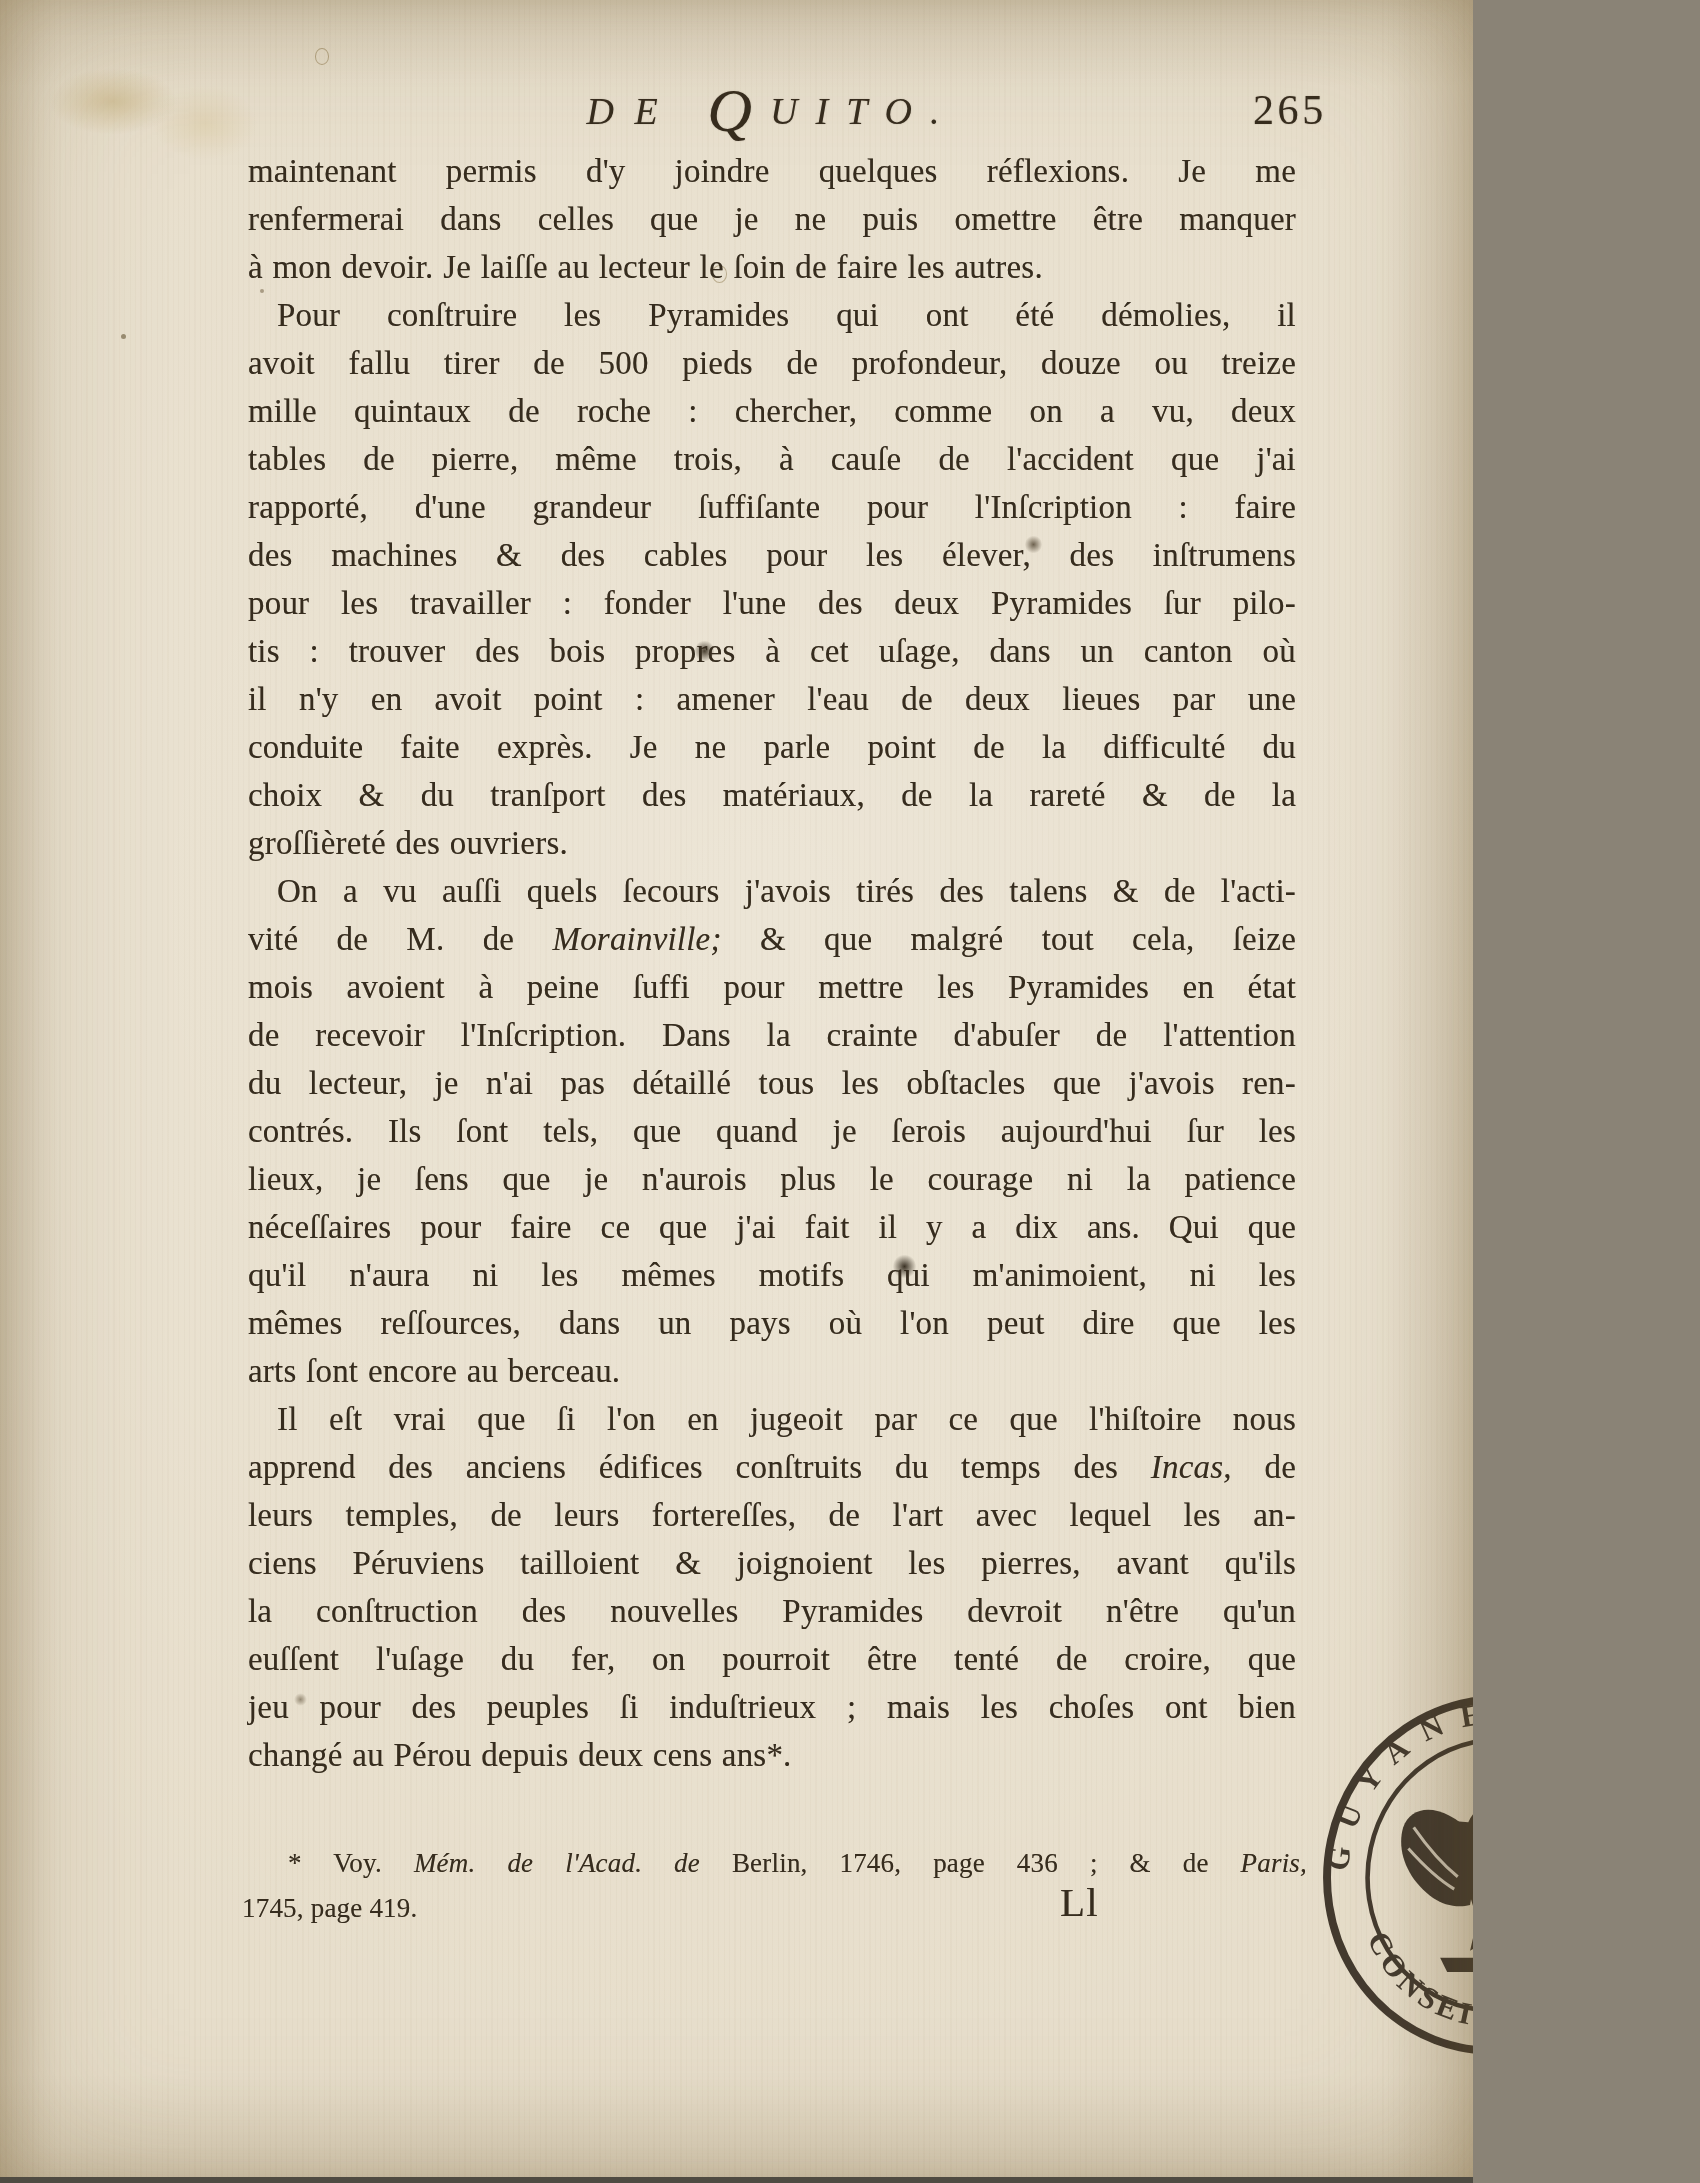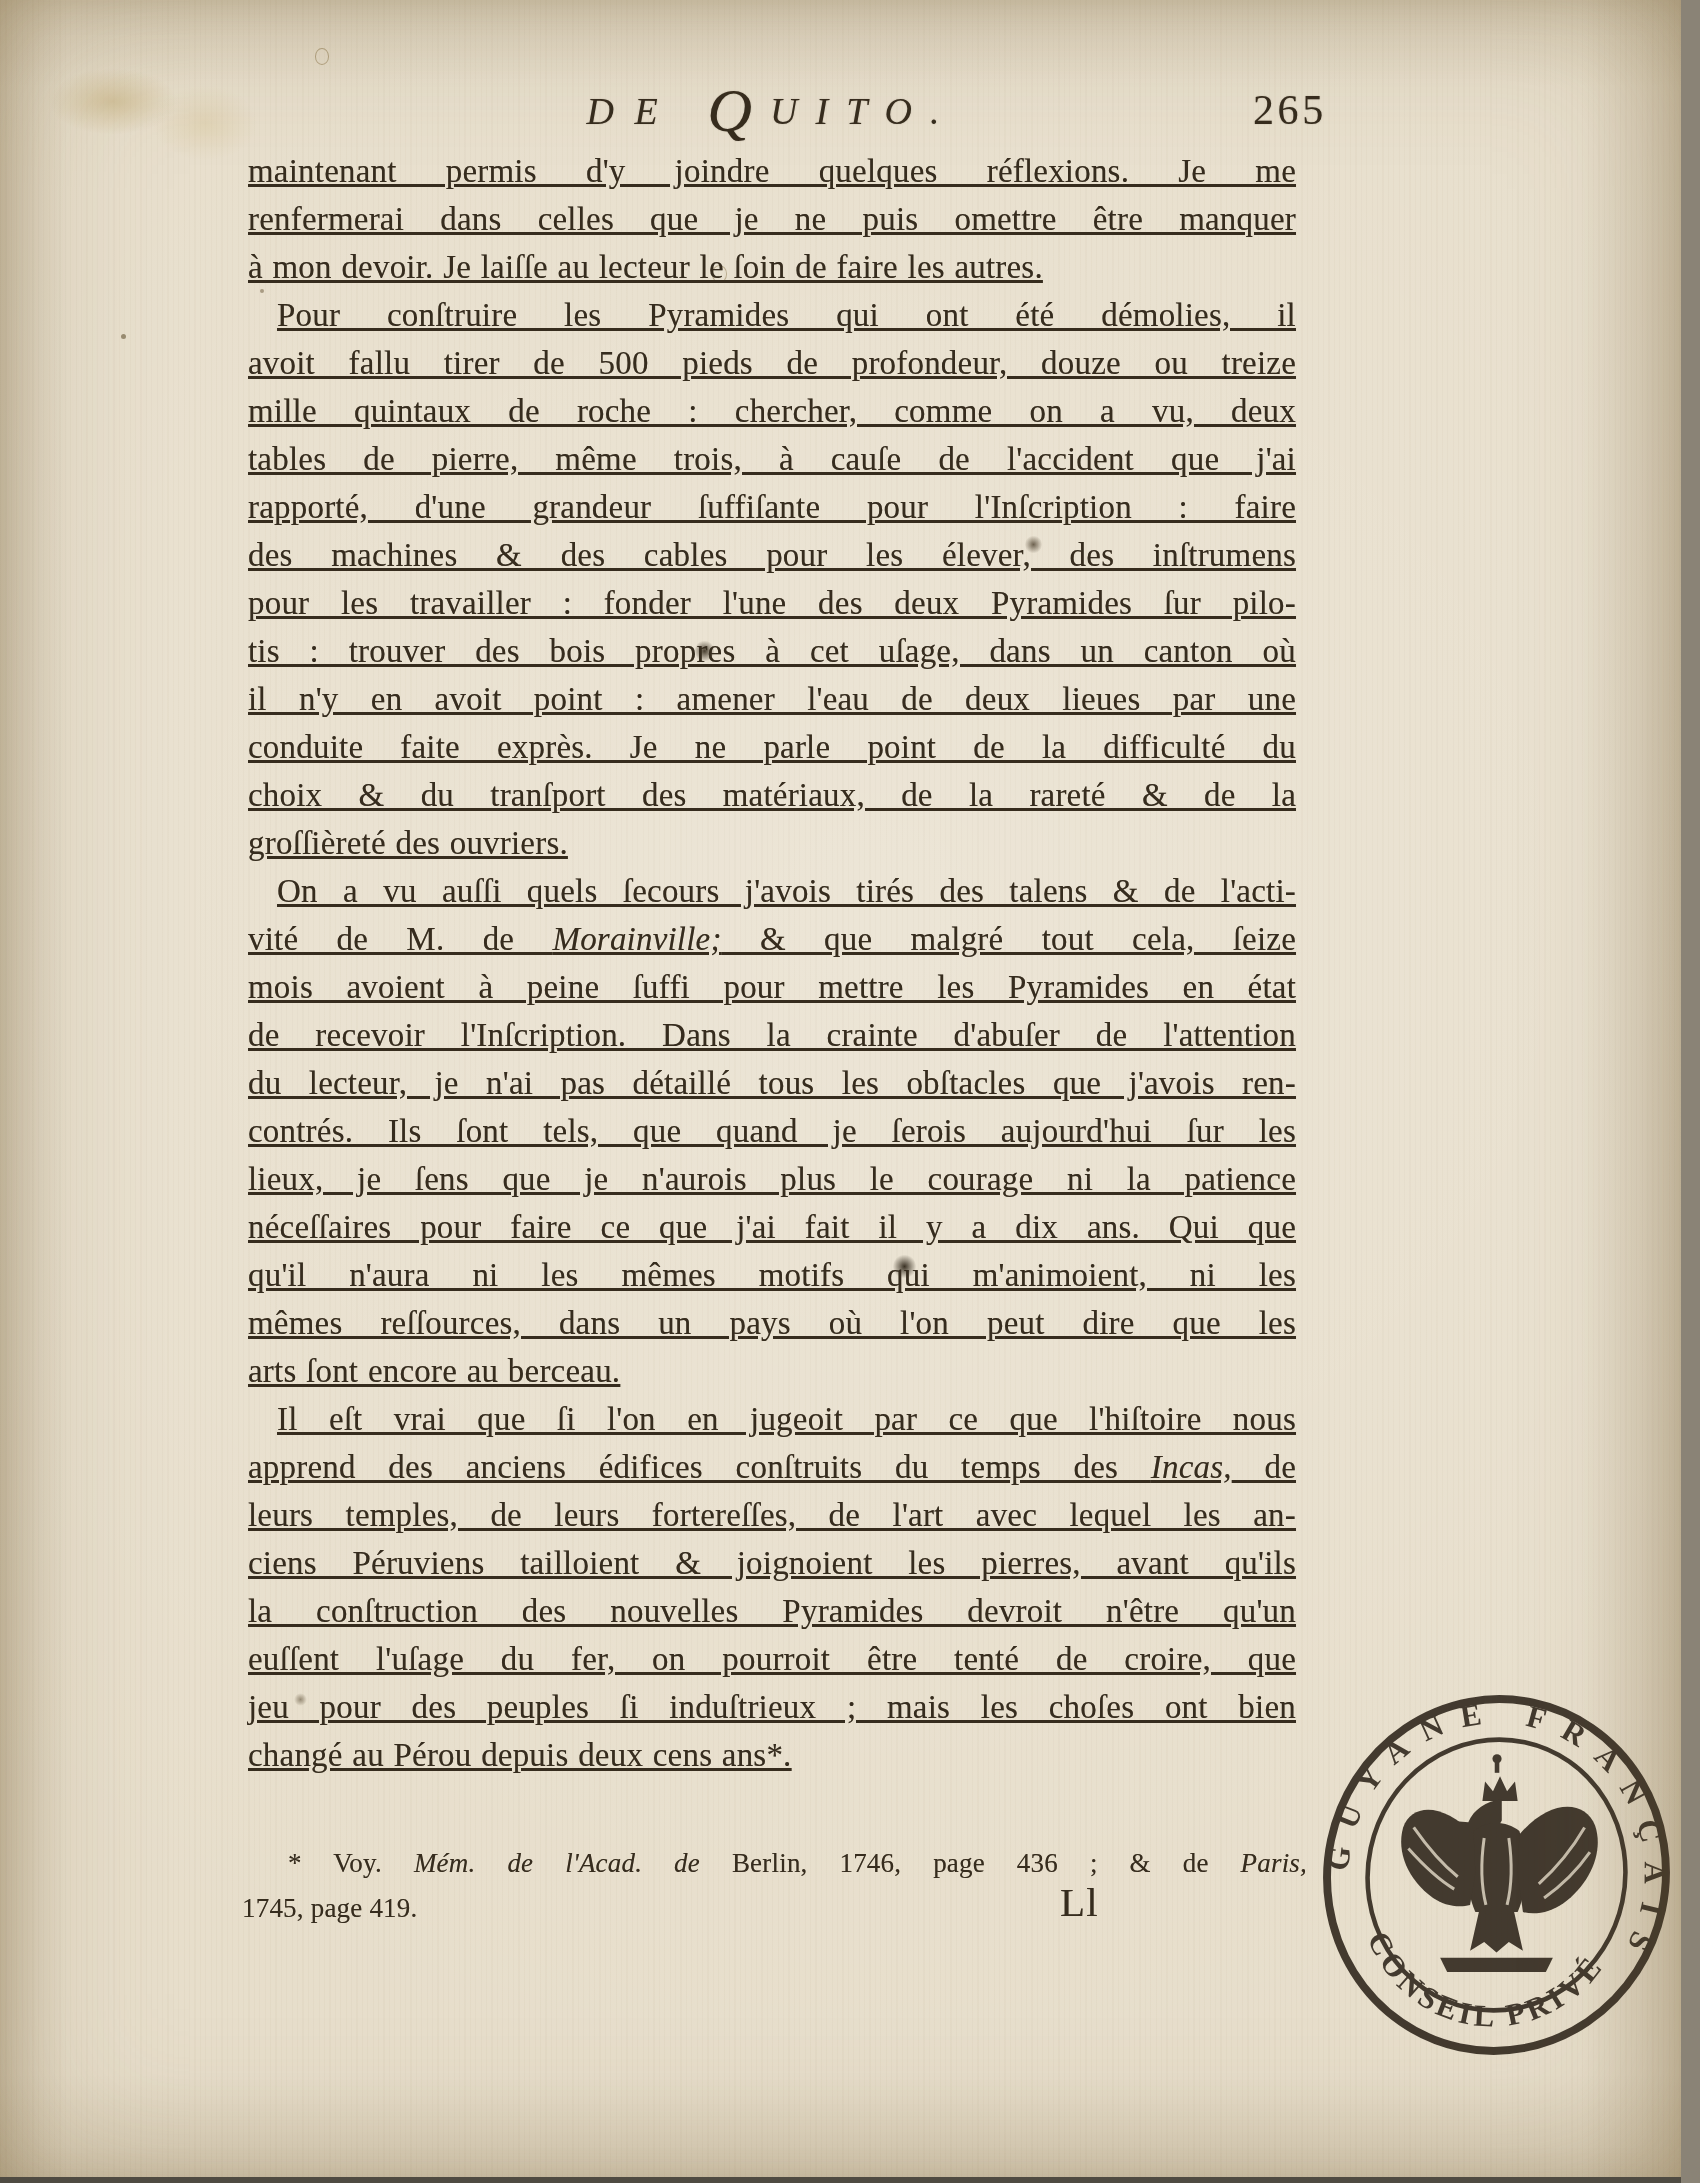--- a/index.html
+++ b/index.html
@@ -1,18 +1,18 @@
 <!DOCTYPE html>
 <html style="font-size:9.7px"><head>
 <meta charset="utf-8">
 <style>
   html,body{margin:0;padding:0;background:#8a8376;}
   .page{
     position:relative;
-    width:1681px;height:2183px;
+    width:1473px;height:2183px;
     background-color:#e7decb;
     background-image:
       radial-gradient(ellipse 120% 85% at 52% 42%, rgba(255,255,255,0.22), rgba(0,0,0,0) 65%),
       repeating-linear-gradient(90deg, rgba(120,95,55,0.035) 0px, rgba(120,95,55,0.035) 1.2px, rgba(0,0,0,0) 1.2px, rgba(0,0,0,0) 5.4px),
       linear-gradient(90deg, rgba(110,85,45,0.16) 0%, rgba(0,0,0,0) 4%, rgba(0,0,0,0) 94%, rgba(110,85,45,0.18) 100%),
       linear-gradient(0deg, rgba(110,85,45,0.12) 0%, rgba(0,0,0,0) 5%, rgba(0,0,0,0) 96%, rgba(110,85,45,0.10) 100%);
     overflow:hidden;
     font-family:"Liberation Serif","DejaVu Serif",serif;
     color:#362c1e;
   }
@@ -26,21 +26,21 @@
     text-shadow:0 0 1.2px rgba(54,44,30,0.35);}
   .rt-de{font-size:38px;letter-spacing:20.6px;margin-right:29px;}
   .rt-q{font-size:62px;letter-spacing:18px;vertical-align:-7.3px;}
   .rt-rest{font-size:38px;letter-spacing:18px;}
   .page-number{position:absolute;left:1205px;top:77px;font-size:42px;line-height:67px;
     letter-spacing:3.6px;text-shadow:0 0 1.2px rgba(54,44,30,0.35);margin-left:48px;}
 
   
   .body-text{position:absolute;left:248px;top:147px;width:1048px;
     font-size:33px;letter-spacing:0.2px;word-spacing:1.2px;
-    text-shadow:0 0 0.6px rgba(54,44,30,0.45);text-decoration:underline;}
+    text-shadow:0 0 0.6px rgba(54,44,30,0.45);}
   .line{height:48px;line-height:48px;text-align:justify;text-align-last:justify;}
   .line.final{text-align-last:left;}
   .para.indent .line.first{text-indent:29px;}
   .it{font-style:italic;}
 
   
   .footnote{position:absolute;left:242px;top:1841px;width:1065px;
     font-size:27px;letter-spacing:0.2px;
     text-shadow:0 0 0.6px rgba(54,44,30,0.45);}
   .footnote .line{height:45px;line-height:45px;}

